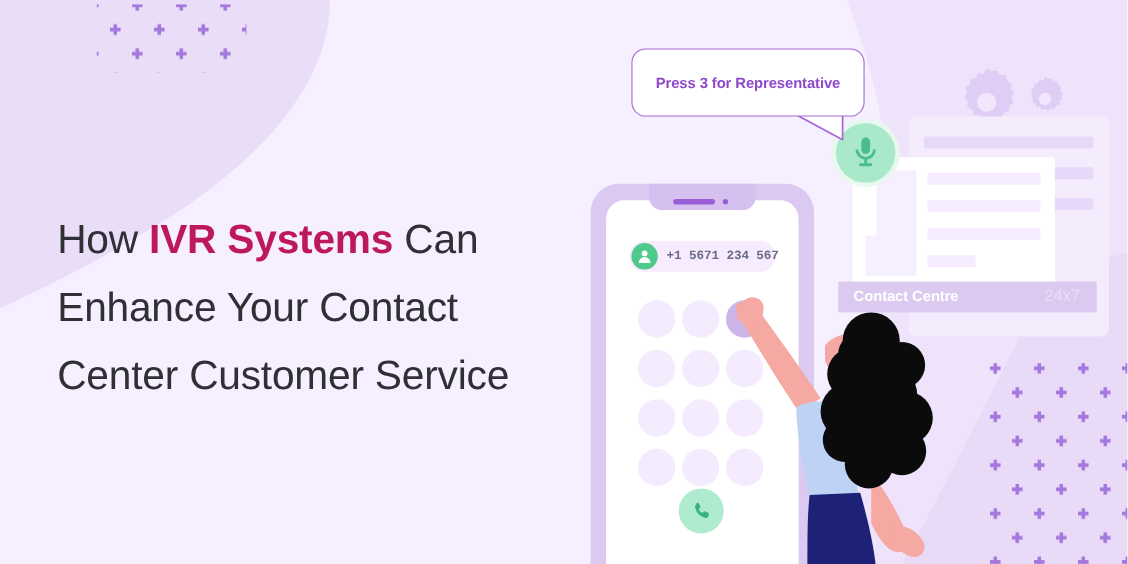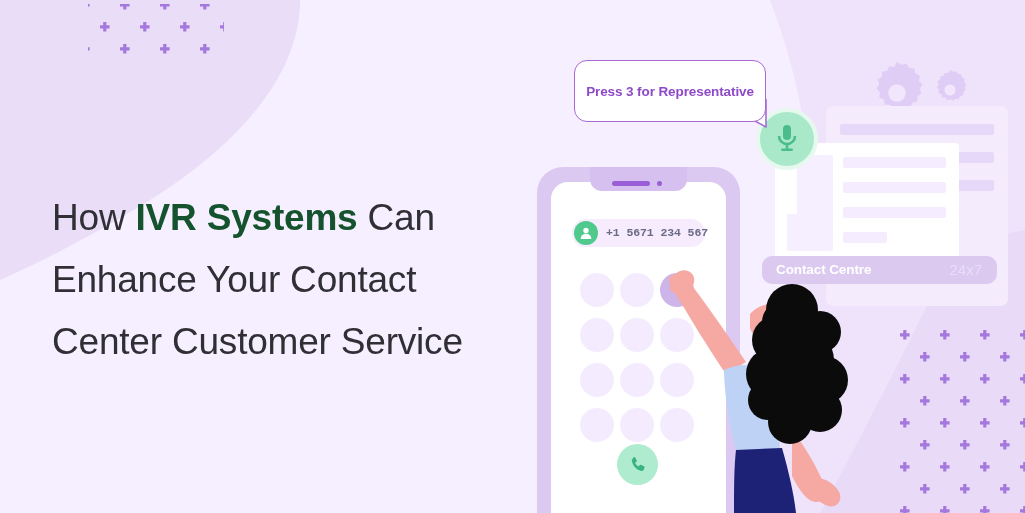--- a/index.html
+++ b/index.html
@@ -25,37 +25,36 @@
     position: absolute;
     left: 52px;
     top: 162px;
     width: 470px;
     color: #2f2f35;
     font-size: 37px;
     font-weight: 400;
     line-height: 62px;
     letter-spacing: -0.2px;
   }
-  .headline b { font-weight: 700; color: #14532d; }
+  .headline b { font-weight: 700; color: #be185d; }
 
   
   .bubble {
     position: absolute;
     left: 574px;
     top: 44px;
-    width: 192px;
+    width: 212px;
     height: 62px;
     background: #ffffff;
     border: 1.6px solid #a66ad6;
     border-radius: 13px;
     box-sizing: border-box;
     display: flex;
     align-items: center;
     justify-content: center;
-    margin-top: 16px;
   }
   .bubble-text {
     color: #8e49c8;
     font-size: 13.5px;
     font-weight: 700;
     letter-spacing: -0.1px;
     white-space: nowrap;
   }
   .bubble-tail {
     position: absolute;
@@ -110,21 +109,21 @@
     border-radius: 2px;
   }
 
   .contact-bar {
     position: absolute;
     left: 762px;
     top: 256px;
     width: 235px;
     height: 28px;
     background: #dbc9f0;
-    border-radius: 10px;
+    border-radius: 0;
   }
   .contact-bar .cb-title {
     position: absolute;
     left: 14px;
     top: 6px;
     color: #ffffff;
     font-size: 13.5px;
     font-weight: 700;
     letter-spacing: -0.1px;
   }

